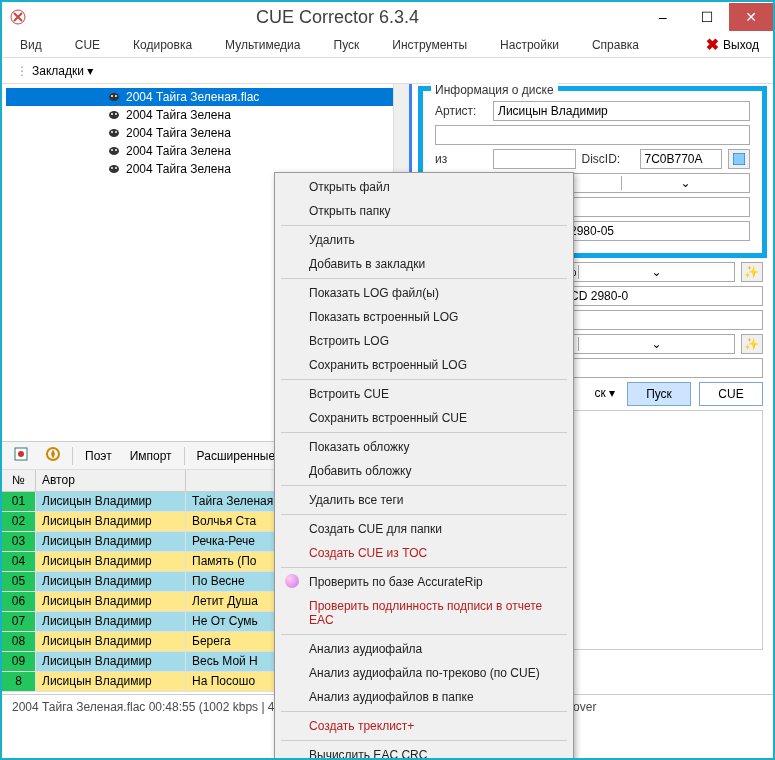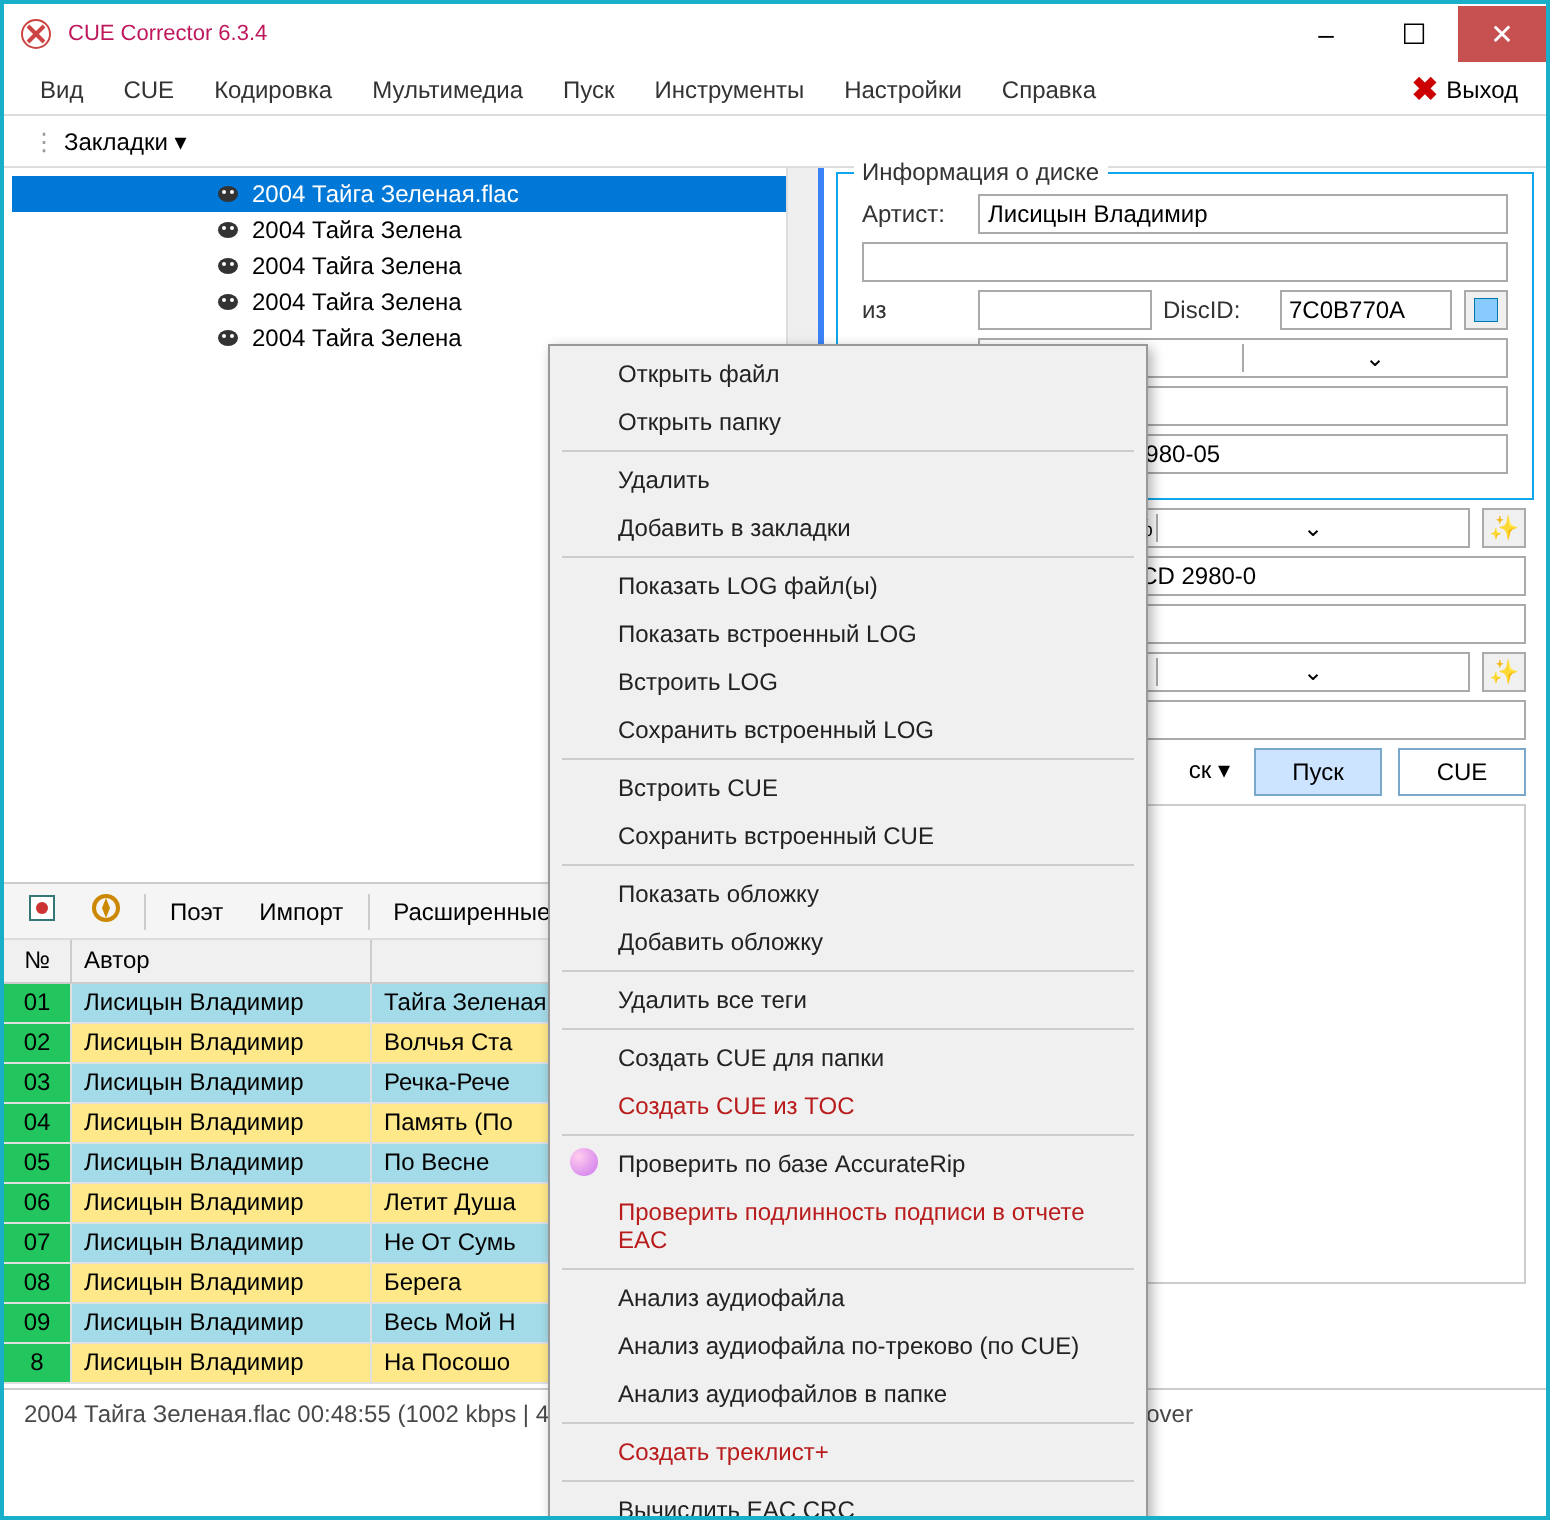--- a/index.html
+++ b/index.html
@@ -1,23 +1,23 @@
 <!DOCTYPE html>
 <html><head>
 <meta charset="utf-8">
 <style>
 * { box-sizing: border-box; margin: 0; padding: 0; font-family: 'Segoe UI', Tahoma, sans-serif; font-size: 12px; }
 body { width: 775px; height: 760px; background: #fff; overflow: hidden; border: 2px solid #1aafc8; }
 .titlebar { height: 30px; background: #fff; display: flex; align-items: center; padding: 0 0 0 8px; }
 .titlebar .icon { width: 16px; height: 16px; margin-right: 8px; }
-.titlebar .title { flex: 1; color: #be185d; font-size: 11px; }
+.titlebar .title { flex: 1; text-align: center; color: #404040; font-size: 18px; }
 .titlebar .btns { display: flex; }
 .titlebar .btn { width: 44px; height: 28px; display: flex; align-items: center; justify-content: center; font-size: 14px; }
 .titlebar .btn.close { background: #c75050; color: #fff; }
-.menubar { height: 26px; background: #fff; display: flex; align-items: center; padding: 0 14px; gap: 12px; border-bottom: 1px solid #ddd; }
+.menubar { height: 26px; background: #fff; display: flex; align-items: center; padding: 0 14px; gap: 25px; border-bottom: 1px solid #ddd; }
 .menubar .item { color: #333; padding: 3px 4px; }
 .menubar .spacer { flex: 1; }
 .menubar .exit { display: flex; align-items: center; gap: 4px; }
 .menubar .exit .x { color: #c00; font-weight: bold; font-size: 16px; }
 .subbar { height: 26px; display: flex; align-items: center; padding: 0 14px; border-bottom: 1px solid #ddd; }
 .subbar .bk { padding: 2px 4px; }
 .main { display: flex; height: 610px; position: relative; }
 .left { width: 410px; border-right: 3px solid #3b82f6; display: flex; flex-direction: column; }
 .tree-area { height: 358px; overflow: hidden; padding: 4px; border-bottom: 1px solid #ccc; position: relative; }
 .tree-scroll { position: absolute; right: 0; top: 0; width: 16px; height: 100%; background: #efefef; border-left: 1px solid #ddd; }
@@ -35,21 +35,21 @@
 .th.a { width: 150px; }
 .th.t { flex: 1; }
 .tbody .tr { display: flex; height: 20px; border-bottom: 1px solid #e0e0e0; }
 .tr .td { padding: 2px 6px; border-right: 1px solid #e0e0e0; white-space: nowrap; overflow: hidden; }
 .td.n { width: 34px; background: #22c55e; text-align: center; }
 .td.a { width: 150px; background: #a4dbe8; }
 .td.t { flex: 1; background: #a4dbe8; }
 .tr.alt .td.a { background: #ffe88a; }
 .tr.alt .td.t { background: #ffe88a; }
 .right { flex: 1; padding: 0; }
-.group { border: 1px solid #0ea5e9; margin: 2px 6px 4px 6px; padding: 6px 8px 8px 8px; position: relative; }
+.group { border: 5px solid #0ea5e9; margin: 2px 6px 4px 6px; padding: 6px 8px 8px 8px; position: relative; }
 .group .glabel { position: absolute; top: -8px; left: 8px; background: #fff; padding: 0 4px; color: #333; }
 .frow { display: flex; align-items: center; margin: 4px 4px; gap: 6px; }
 .frow label { min-width: 52px; color: #333; }
 .frow input[type=text] { flex: 1; border: 1px solid #aaa; padding: 2px 4px; height: 20px; background: #fff; }
 .frow .short { width: 70px; flex: none; }
 .iconbtn { width: 22px; height: 20px; border: 1px solid #aaa; background: #f0f0f0; display: inline-flex; align-items: center; justify-content: center; }
 .combo { display: flex; align-items: center; border: 1px solid #aaa; height: 20px; background: #fff; flex: 1; }
 .combo span { flex: 1; padding: 0 4px; overflow: hidden; white-space: nowrap; }
 .combo .cdrop { width: 16px; text-align: center; border-left: 1px solid #aaa; }
 .actions { display: flex; justify-content: flex-end; gap: 8px; margin: 0 10px; }

